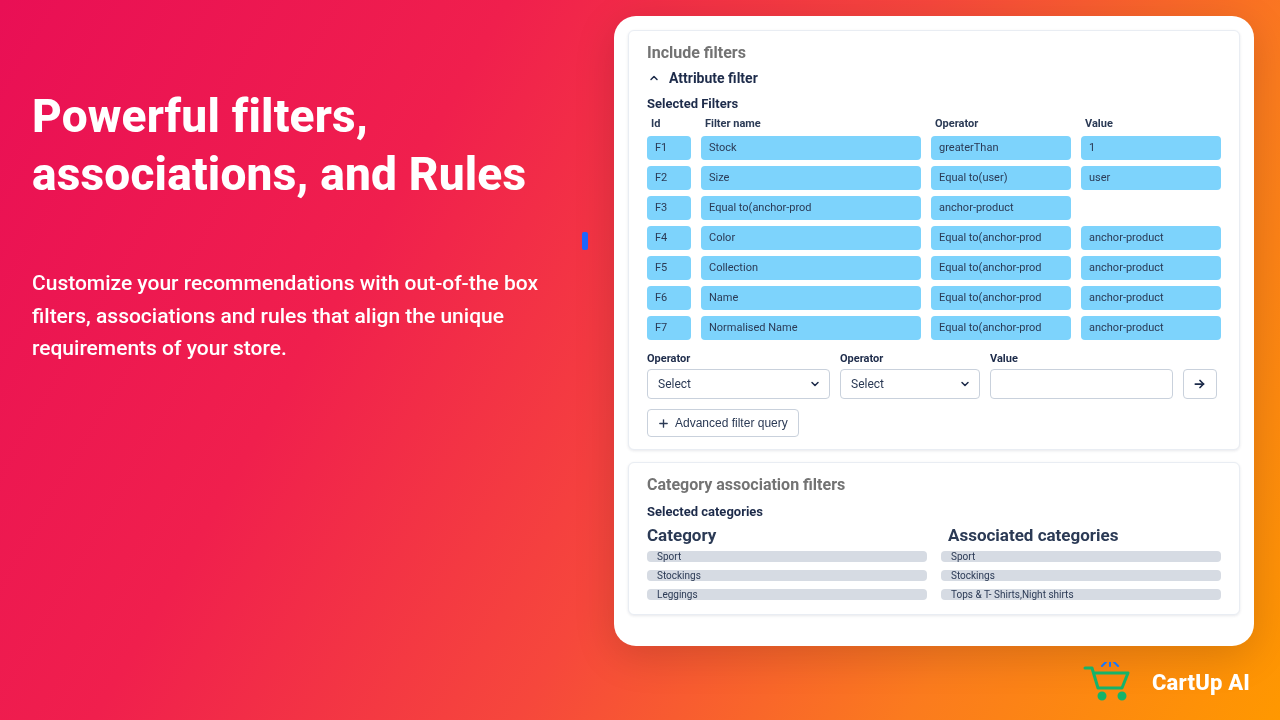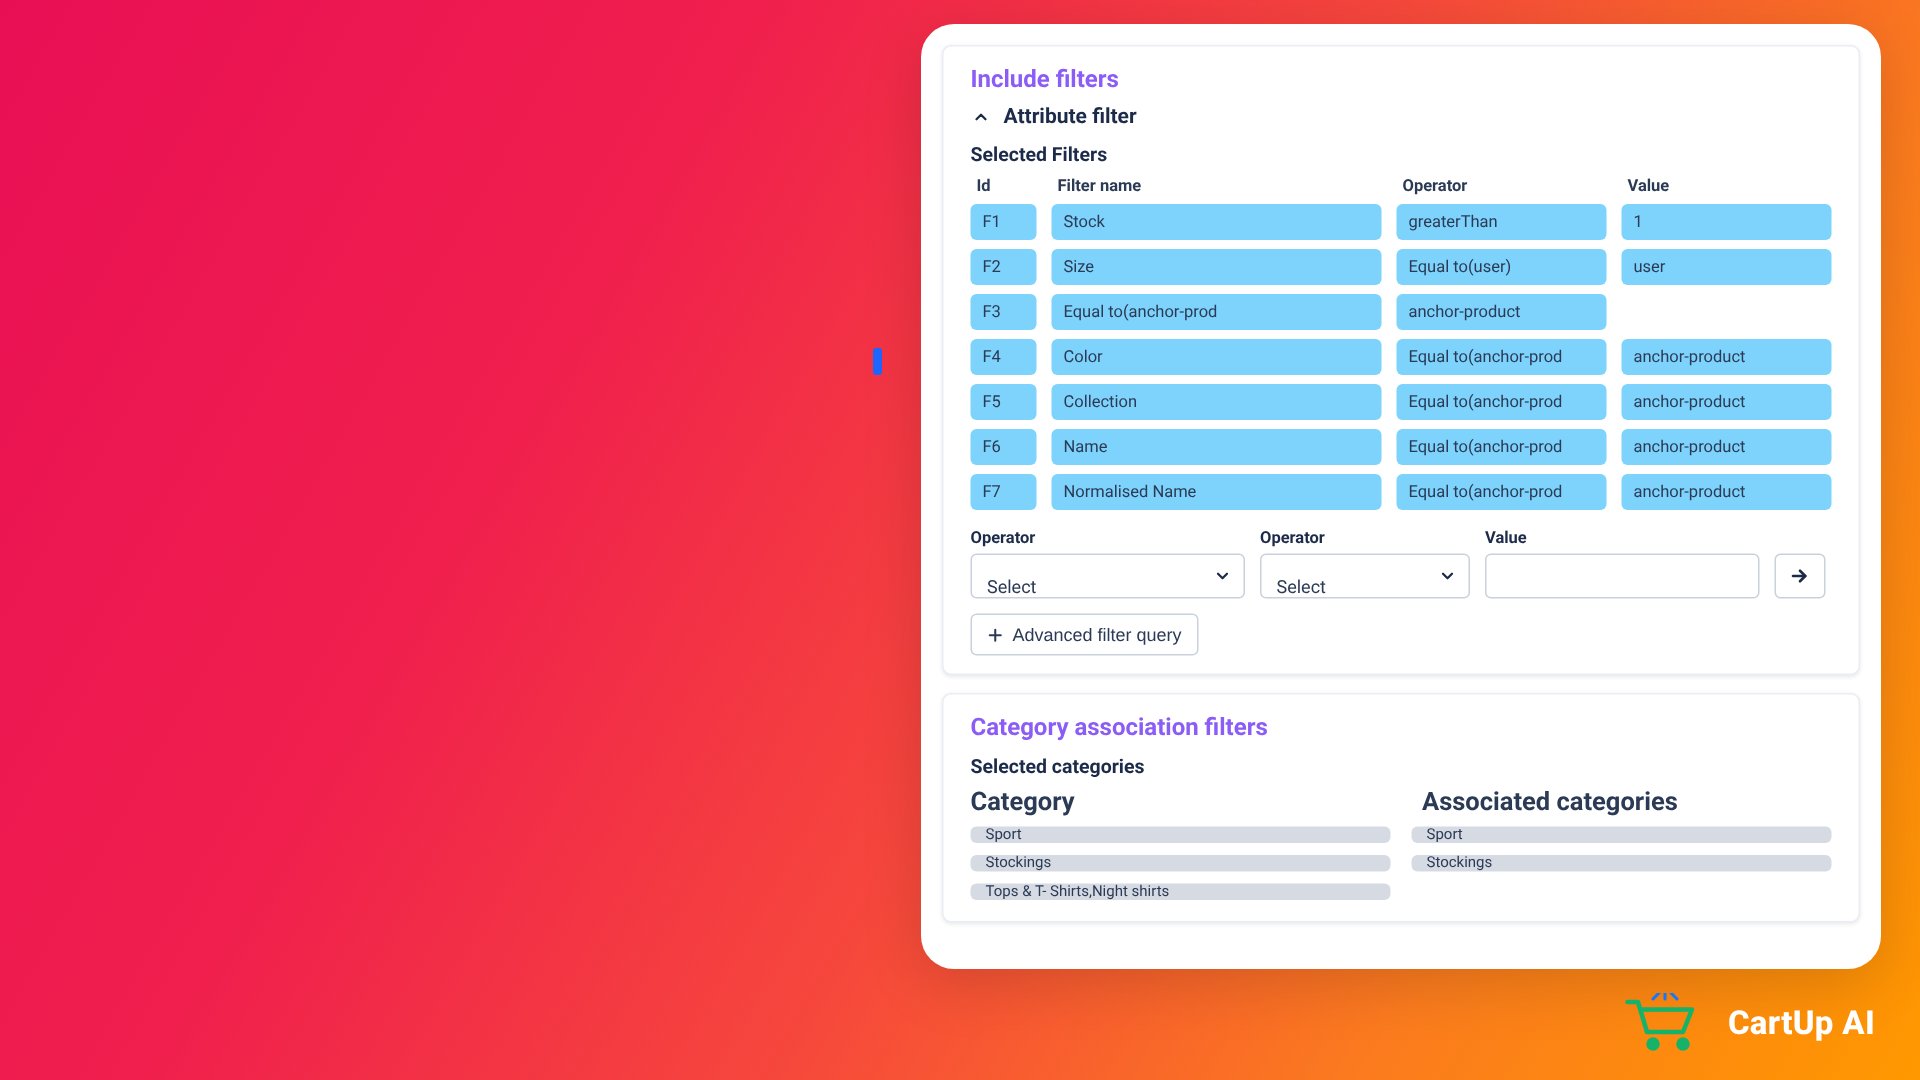--- a/index.html
+++ b/index.html
@@ -16,41 +16,41 @@
 
   .panel {
     position: absolute; right: 26px; top: 16px; width: 640px; height: 630px;
     background: #fff; border-radius: 22px; box-shadow: 0 10px 40px rgba(0,0,0,0.15);
     padding: 14px 14px 10px 14px; overflow: hidden;
   }
   .card {
     background: #fff; border-radius: 6px; box-shadow: 0 1px 3px rgba(20,30,60,0.10); border: 1px solid #e9edf3;
     padding: 12px 18px; margin-bottom: 12px;
   }
-  .card-title { font-size: 16px; font-weight: 700; color: #8b5cf6; margin-bottom: 8px; }
+  .card-title { font-size: 16px; font-weight: 700; color: #737373; margin-bottom: 8px; }
 
   .accordion-head { display: flex; align-items: center; gap: 8px; font-size: 14px; font-weight: 700; color: #1d2b4a; cursor: pointer; }
   .accordion-head .chev { width: 14px; height: 14px; display: inline-flex; align-items: center; justify-content: center; }
 
   .subhead { font-size: 13px; font-weight: 700; color: #1d2b4a; margin: 10px 0 6px 0; }
 
   .hdr-row, .filter-row {
     display: grid; grid-template-columns: 44px 1fr 140px 140px; gap: 10px; align-items: center;
   }
   .hdr-row { font-size: 11px; font-weight: 700; color: #2b3a55; margin-bottom: 6px; }
   .hdr-row span { padding-left: 4px; }
 
   .pill { background: #7dd3fc; border-radius: 4px; font-size: 11px; color: #2b3a55; padding: 6px 8px; height: 24px; line-height: 12px; overflow: hidden; white-space: nowrap; text-overflow: ellipsis; }
   .filter-row { margin-bottom: 6px; }
 
   .builder { display: grid; grid-template-columns: 1fr 140px 1fr 38px; gap: 10px; margin-top: 12px; align-items: end; }
   .builder label { display: block; font-size: 11px; font-weight: 700; color: #1d2b4a; margin-bottom: 4px; }
   .select, .textin {
     width: 100%; height: 30px; border: 1px solid #c9d1dc; border-radius: 4px; background: #fff;
-    font-size: 12px; color: #2b3a55; padding: 0 28px 0 10px; position: relative; display: flex; align-items: flex-end;
+    font-size: 12px; color: #2b3a55; padding: 0 28px 0 10px; position: relative; display: flex; align-items: center;
   }
   .select { cursor: pointer; }
   .select .caret { position: absolute; right: 8px; top: 50%; transform: translateY(-50%); }
   .textin { padding-right: 10px; }
   .go-btn {
     width: 34px; height: 30px; border: 1px solid #c9d1dc; border-radius: 4px; background: #fff;
     display: flex; align-items: center; justify-content: center; cursor: pointer;
   }
 
   .adv-btn {
@@ -68,20 +68,24 @@
   .brand { position: absolute; right: 30px; bottom: 18px; display: flex; align-items: center; gap: 14px; }
   .brand-label { color: #fff; font-weight: 800; font-size: 22px; letter-spacing: 0.2px; }
   .cart-icon { width: 56px; height: 40px; position: relative; }
 
   svg { display: block; }
 </style>
 </head>
 <body>
 <div class="stage">
 
+  <div class="hero">
+    <h1>Powerful filters, associations, and Rules</h1>
+    <p>Customize your recommendations with out-of-the box filters, associations and rules that align the unique requirements of your store.</p>
+  </div>
 
   <div class="side-handle"></div>
 
   <div class="panel">
 
     <div class="card">
       <div class="card-title">Include filters</div>
 
       <div class="accordion-head">
         <span class="chev">
@@ -207,20 +211,21 @@
       <div id="cats-body">
           <div class="cat-row">
             <div class="catpill">Sport</div>
             <div class="catpill">Sport</div>
           </div>
           <div class="cat-row">
             <div class="catpill">Stockings</div>
             <div class="catpill">Stockings</div>
           </div>
           <div class="cat-row">
+            <div class="catpill">Leggings</div>
             <div class="catpill">Tops &amp; T- Shirts,Night shirts</div>
           </div>
         </div>
     </div>
 
   </div>
 
   <div class="brand">
     <span class="cart-icon">
       <svg width="56" height="40" viewBox="0 0 56 40">

